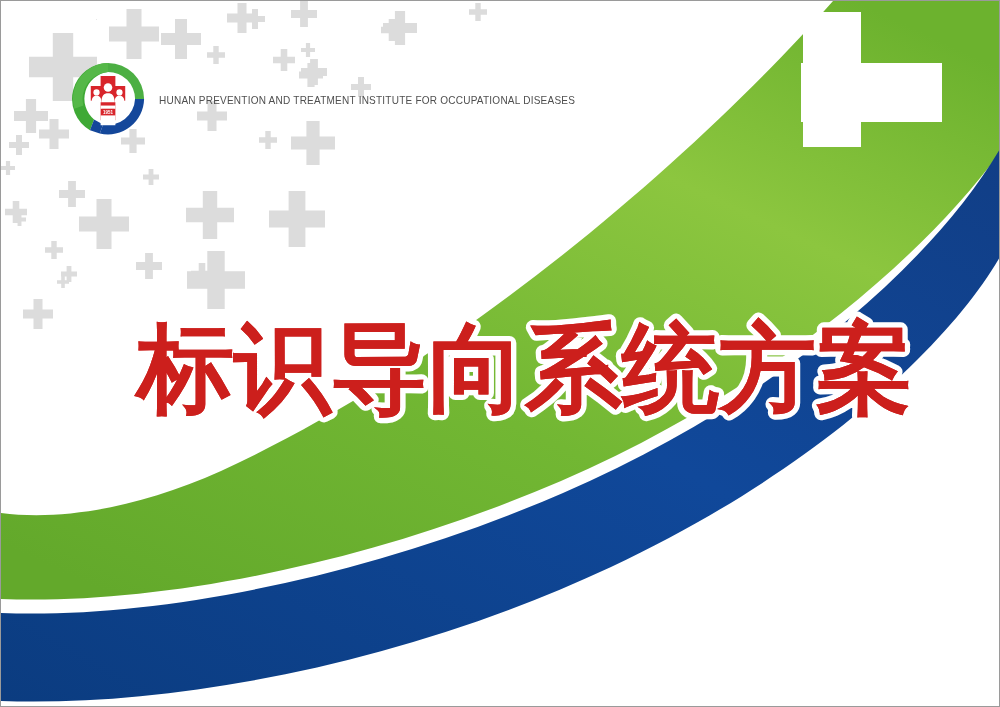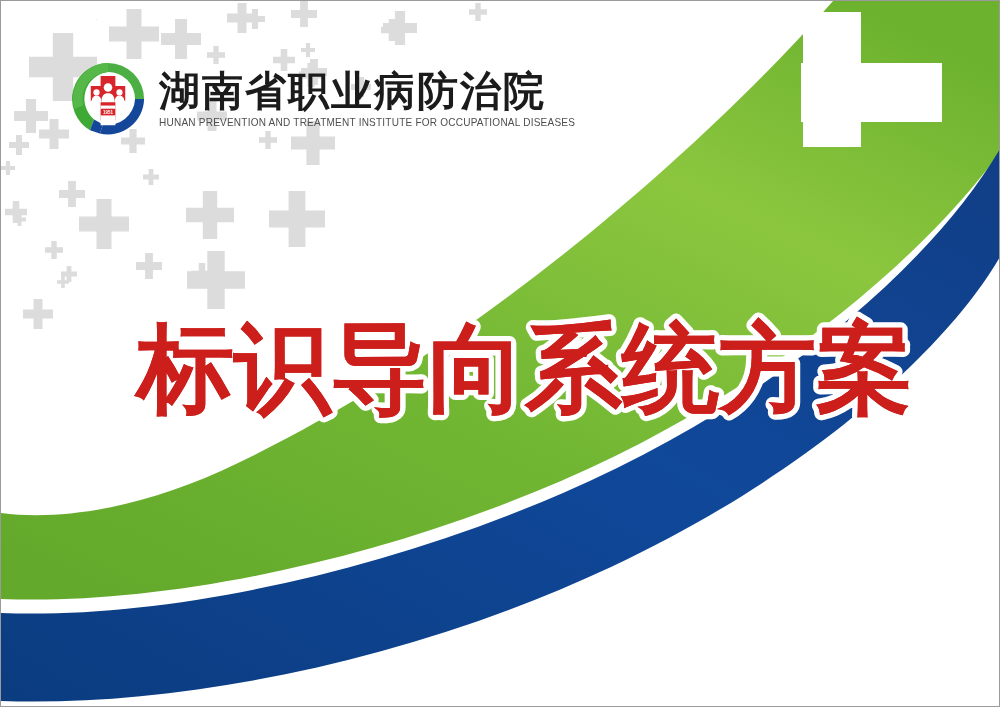--- a/index.html
+++ b/index.html
@@ -215,21 +215,20 @@
       <path d="M58 54 C58 48 60.5 46 64 46 C67.5 46 70 48 70 54 Z" fill="#ffffff"></path>
 
       <rect x="42" y="62" width="16" height="8" fill="#D8252B"></rect>
       <text x="50" y="68.6" font-family="'Liberation Sans', sans-serif" font-size="5.4" font-weight="bold" fill="#ffffff" text-anchor="middle">1951</text>
 
       <path d="M41 70 H50 V82 H41 Z" fill="#ffffff"></path>
       <path d="M50 70 H59 V82 H50 Z" fill="#ffffff"></path>
     </svg>
 
     <div id="logo-text">
-      <div id="org-name-cn">湖南省职业病防治院</div>
       <div id="org-name-en">HUNAN PREVENTION AND TREATMENT INSTITUTE FOR OCCUPATIONAL DISEASES</div>
     </div>
   </div>
 
   <div id="main-title-wrap">
     <svg id="main-title-svg" viewBox="0 0 760 110">
 
       <text x="0" y="88" font-family="'Liberation Serif', 'DejaVu Serif', serif" font-size="97" font-weight="bold" letter-spacing="0" fill="#CC1F1C" stroke="#ffffff" stroke-width="11" stroke-linejoin="round" paint-order="stroke">标识导向系统方案</text>
       <text x="0" y="88" font-family="'Liberation Serif', 'DejaVu Serif', serif" font-size="97" font-weight="bold" letter-spacing="0" fill="#CC1F1C">标识导向系统方案</text>
     </svg>

